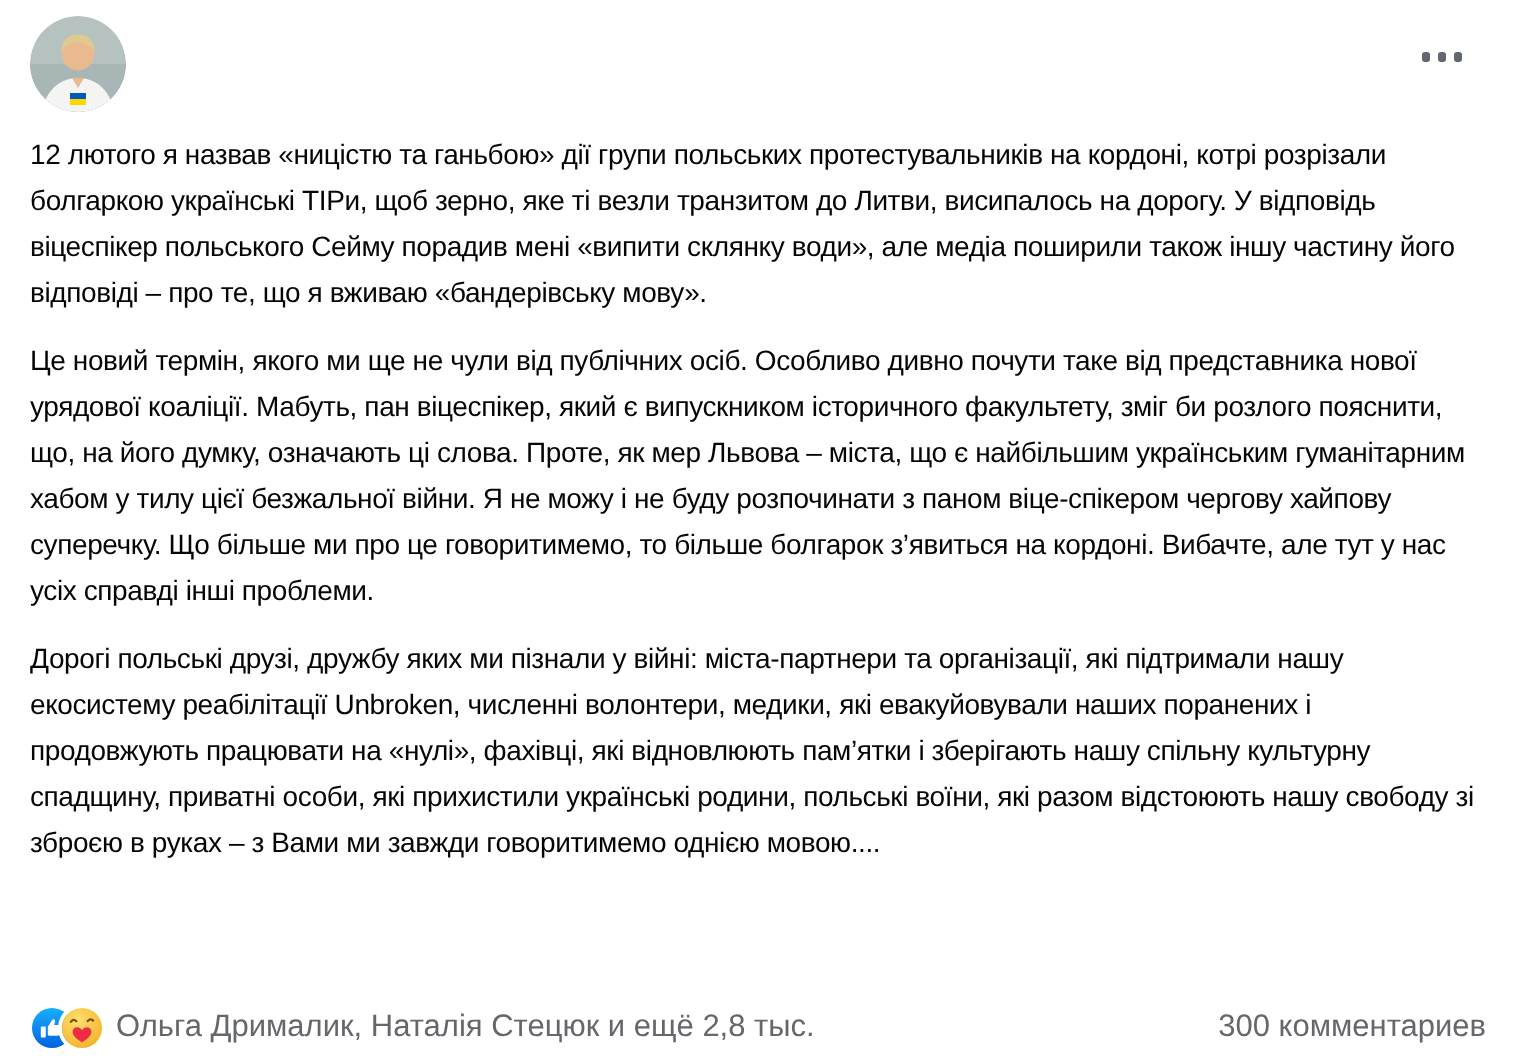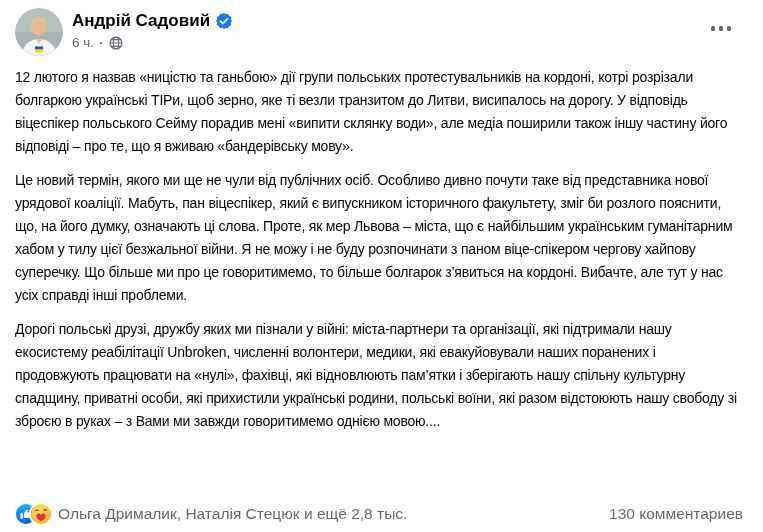--- a/index.html
+++ b/index.html
@@ -66,42 +66,20 @@
           <rect y="24" width="48" height="24" fill="#a8b7b6"></rect>
           <path d="M6 48 C8 36 16 31 24 31 C32 31 40 36 42 48 Z" fill="#f4f5f3"></path>
           <circle cx="24" cy="19" r="8.2" fill="#e9ba90"></circle>
           <path d="M15.6 18 C15.6 11.8 19.3 9.2 24 9.2 C28.7 9.2 32.4 11.8 32.4 18 C30.5 14.6 27.5 13.4 24 13.4 C20.5 13.4 17.5 14.6 15.6 18 Z" fill="#dfc98e"></path>
           <path d="M21 31 h6 l-3 5 z" fill="#e9ba90"></path>
           <rect x="20" y="38.5" width="8" height="3" fill="#005BBB"></rect>
           <rect x="20" y="41.5" width="8" height="3" fill="#FFD500"></rect>
         </g>
       </svg>
     </a>
-    <div class="header-info">
-      <div class="name-row">
-        <span class="author">Андрій Садовий</span>
-        <span class="badge">
-          <svg width="16" height="16" viewBox="0 0 16 16">
-            <path d="M8 0 l1.9 1.3 2.3-.3 1 2.1 2.1 1-.3 2.3 L16 8 l-1.3 1.9 .3 2.3 -2.1 1 -1 2.1 -2.3-.3 L8 16 l-1.9-1.3 -2.3.3 -1-2.1 -2.1-1 .3-2.3 L0 8 l1.3-1.9 -.3-2.3 2.1-1 1-2.1 2.3.3 Z" fill="#1877F2"></path>
-            <path d="M4.3 8.2 L6.8 10.6 L11.6 5.6" fill="none" stroke="#fff" stroke-width="1.7" stroke-linecap="round" stroke-linejoin="round"></path>
-          </svg>
-        </span>
-      </div>
-      <div class="meta-row">
-        <span>6 ч.</span>
-        <span class="meta-sep">·</span>
-        <span class="globe">
-          <svg width="14" height="14" viewBox="0 0 14 14">
-            <circle cx="7" cy="7" r="5.9" fill="none" stroke="#606770" stroke-width="1.4"></circle>
-            <path d="M1.2 7 h11.6 M2.6 3.6 h8.8 M2.6 10.4 h8.8" stroke="#606770" stroke-width="1.1" fill="none"></path>
-            <ellipse cx="7" cy="7" rx="2.7" ry="5.9" fill="none" stroke="#606770" stroke-width="1.1"></ellipse>
-          </svg>
-        </span>
-      </div>
-    </div>
     <button class="more-btn" aria-label="menu">
       <i></i>
         <i></i>
         <i></i>
     </button>
   </div>
 
   <div class="body">
     <p>12 лютого я назвав «ницістю та ганьбою» дії групи польських протестувальників на кордоні, котрі розрізали болгаркою українські ТІРи, щоб зерно, яке ті везли транзитом до Литви, висипалось на дорогу. У відповідь віцеспікер польського Сейму порадив мені «випити склянку води», але медіа поширили також іншу частину його відповіді – про те, що я вживаю «бандерівську мову».</p>
     <p>Це новий термін, якого ми ще не чули від публічних осіб. Особливо дивно почути таке від представника нової урядової коаліції. Мабуть, пан віцеспікер, який є випускником історичного факультету, зміг би розлого пояснити, що, на його думку, означають ці слова. Проте, як мер Львова – міста, що є найбільшим українським гуманітарним хабом у тилу цієї безжальної війни. Я не можу і не буду розпочинати з паном віце-спікером чергову хайпову суперечку. Що більше ми про це говоритимемо, то більше болгарок з’явиться на кордоні. Вибачте, але тут у нас усіх справді інші проблеми.</p>
@@ -131,17 +109,17 @@
             </radialGradient>
           </defs>
           <circle cx="10" cy="10" r="10" fill="url(#cg)"></circle>
           <path d="M4.4 6.9 q1.3-1.7 2.8-.3 M12.8 6.6 q1.3-1.7 2.8-.3" stroke="#7A4F12" stroke-width="1.1" fill="none" stroke-linecap="round"></path>
           <path d="M10 17.2 C7.2 15.4 5.3 13.8 5.3 11.9 c0-1.3 1-2.3 2.3-2.3 .95 0 1.85.55 2.4 1.45 .55-.9 1.45-1.45 2.4-1.45 1.3 0 2.3 1 2.3 2.3 0 1.9-1.9 3.5-4.7 5.3z" fill="#EE2C47"></path>
         </svg>
       </span>
       <span class="names">Ольга Дрималик, Наталія Стецюк и ещё 2,8 тыс.</span>
     </div>
     <div class="right">
-      <span>130 комментариев</span>
+      <span>300 комментариев</span>
     </div>
   </div>
 
 </div>
 
 </body></html>

